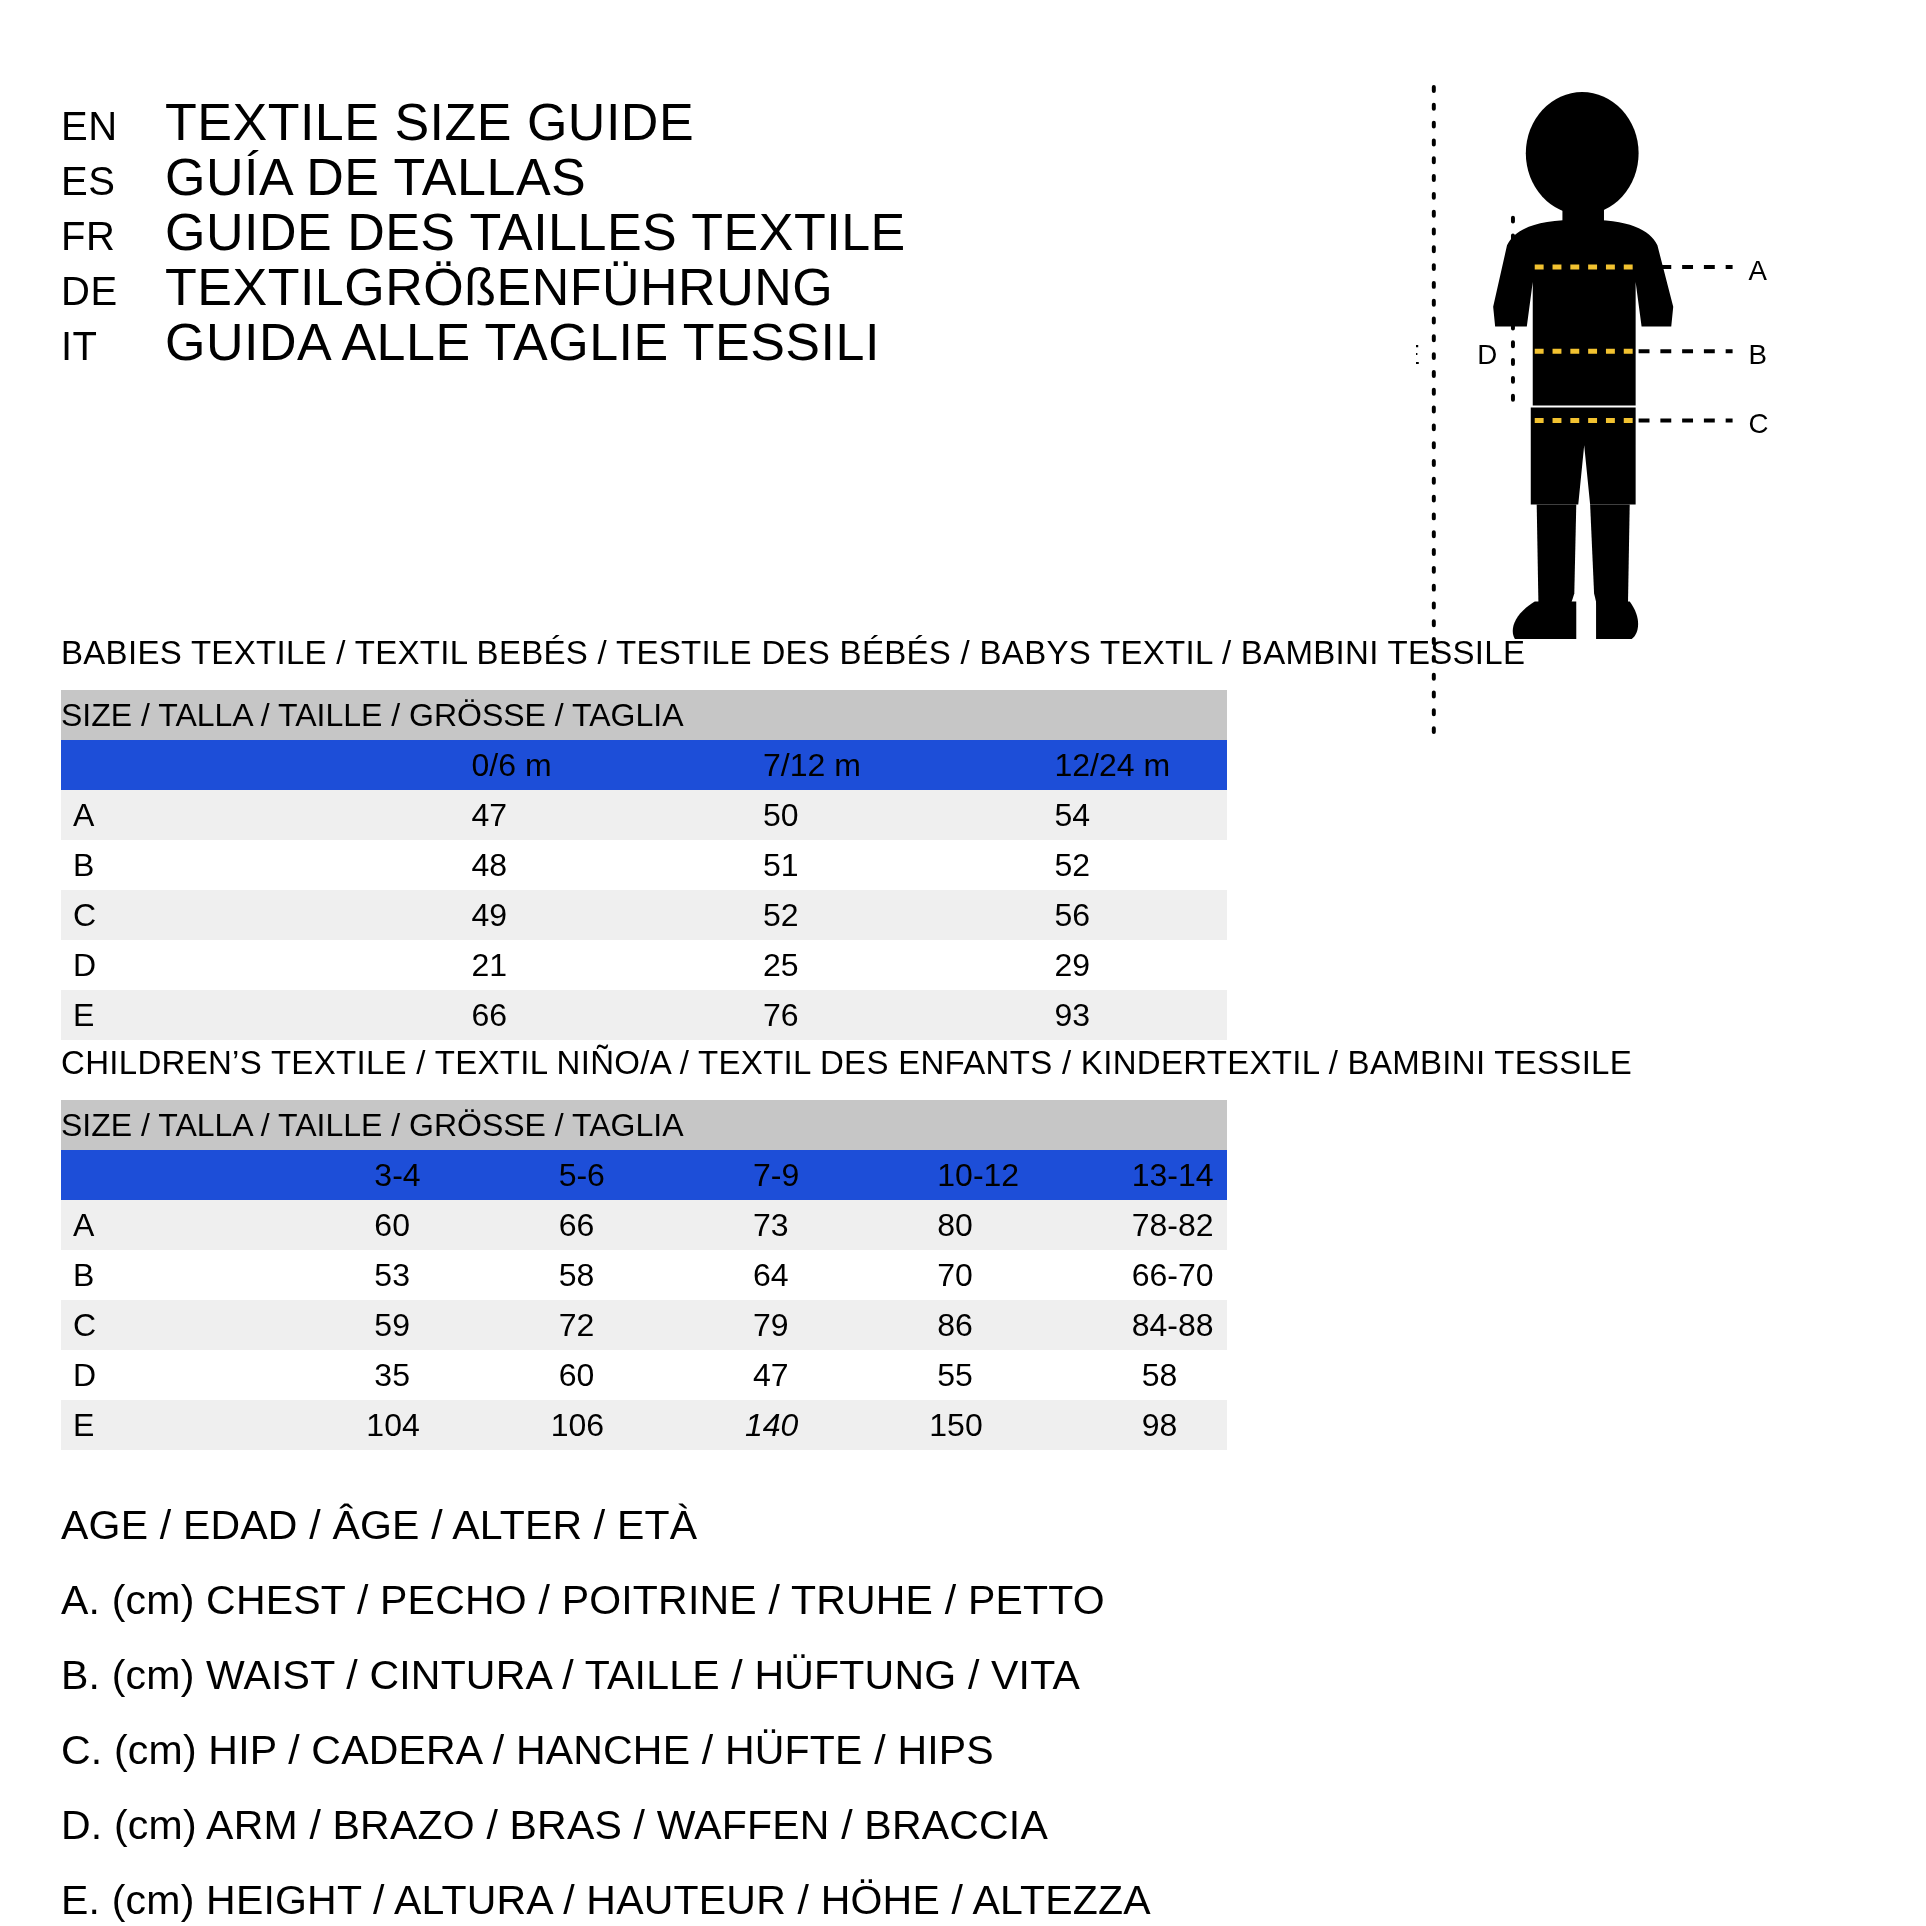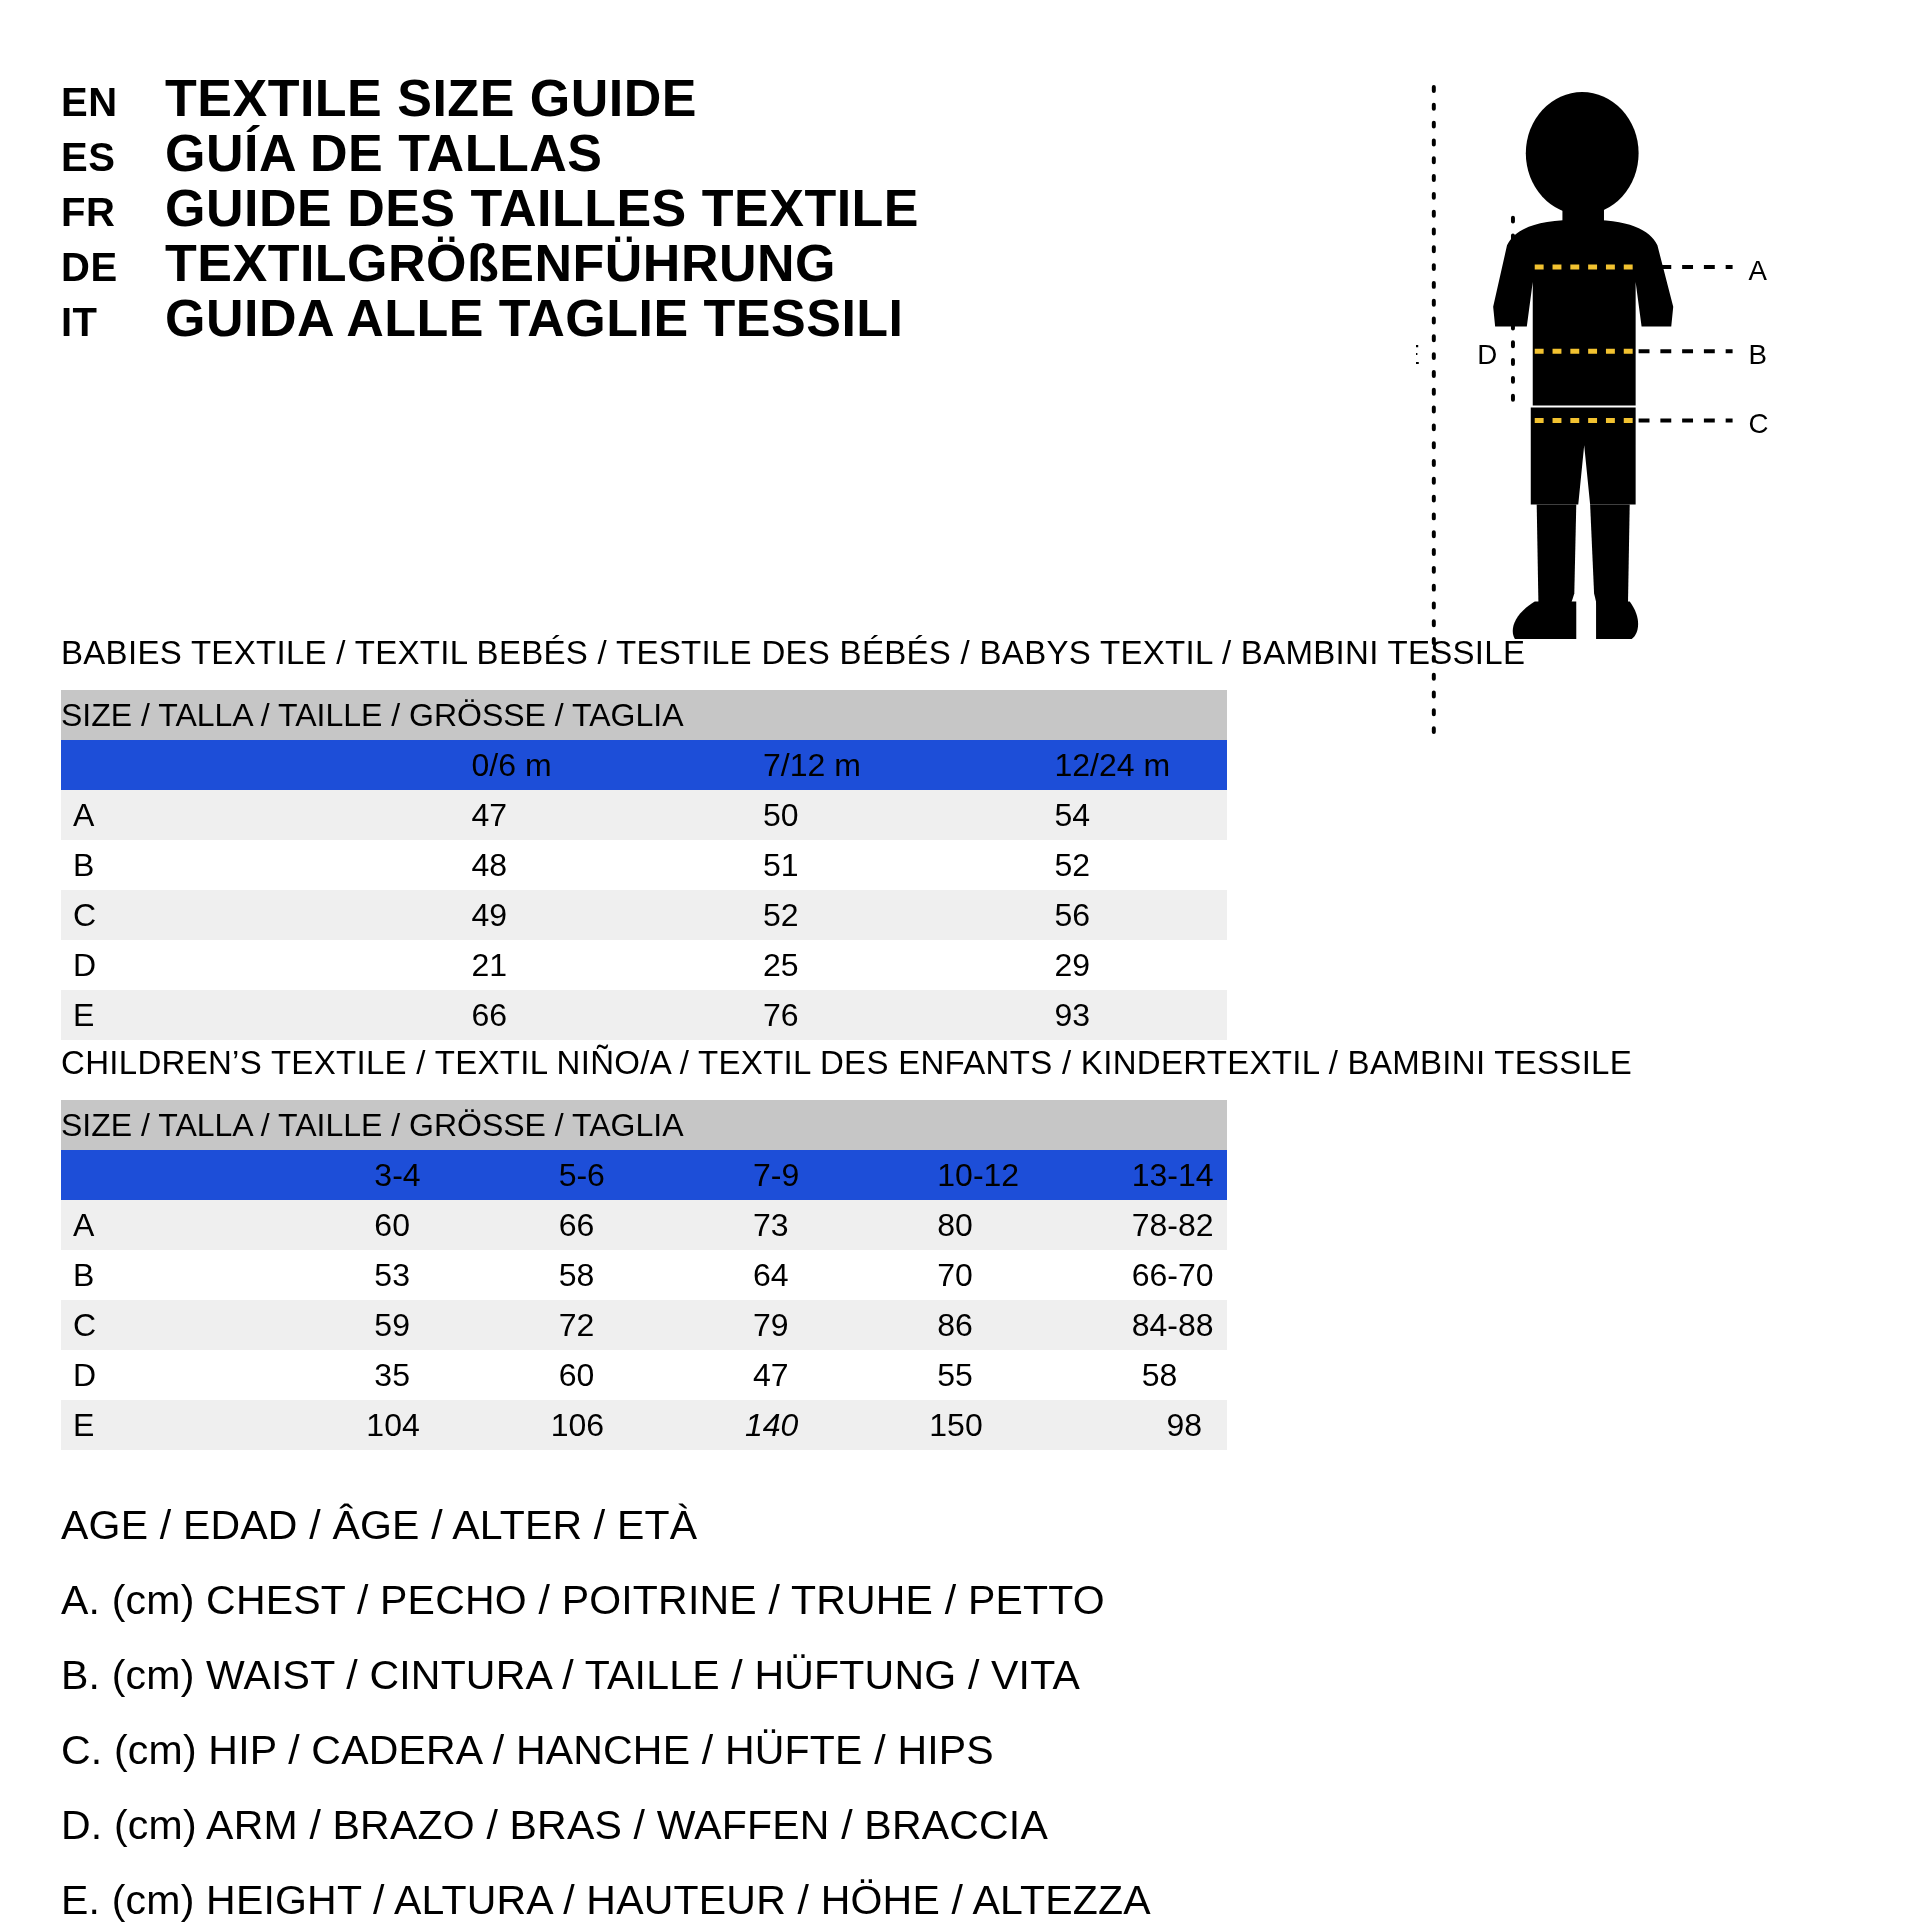--- a/index.html
+++ b/index.html
@@ -13,22 +13,21 @@
     font-family: "Liberation Sans", sans-serif;
     color: #000000;
     position: relative;
     overflow: hidden;
   }
 
   
   .lang-block {
     position: absolute;
     left: 61px;
-    top: 68px;
-    font-weight: bold;
+    top: 92px;
   }
   .lang-row {
     display: flex;
     align-items: baseline;
     height: 55px;
   }
   .lang-code {
     width: 104px;
     font-size: 40px;
     letter-spacing: 0.5px;
@@ -282,21 +281,21 @@
       <td style="padding-left:109px;">47</td>
       <td style="padding-left:99px;">55</td>
       <td style="padding-left:109px;">58</td>
     </tr>
     <tr class="row-shade">
       <td class="c-label">E</td>
       <td style="padding-left:111px;">104</td>
       <td style="padding-left:101px;">106</td>
       <td style="padding-left:101px;font-style:italic;">140</td>
       <td style="padding-left:91px;">150</td>
-      <td style="padding-left:109px;text-align:center;">98</td>
+      <td style="padding-left:109px;">98</td>
     </tr>
   </tbody>
     </table>
 </div>
 
 <div class="legend">
   <div class="legend-line">AGE / EDAD / ÂGE / ALTER / ETÀ</div>
   <div class="legend-line">A. (cm) CHEST / PECHO / POITRINE / TRUHE / PETTO</div>
   <div class="legend-line">B. (cm) WAIST / CINTURA / TAILLE / HÜFTUNG / VITA</div>
   <div class="legend-line">C. (cm) HIP / CADERA / HANCHE / HÜFTE / HIPS</div>

